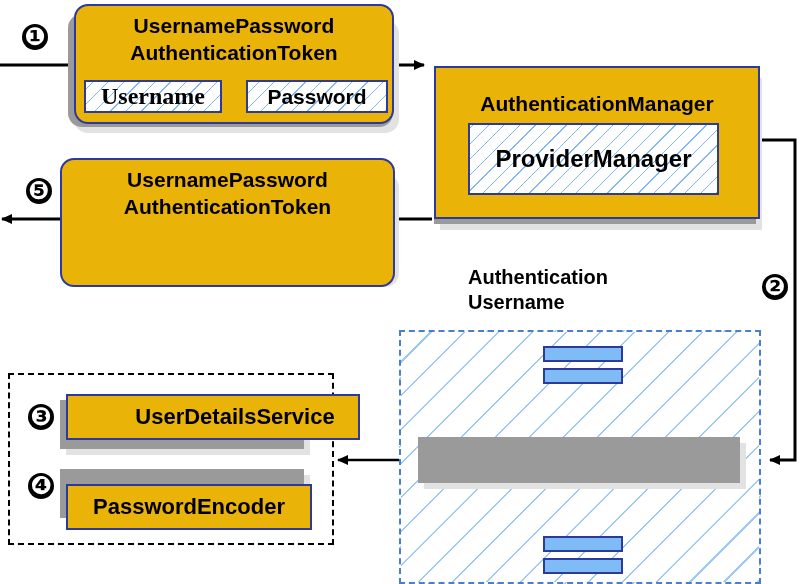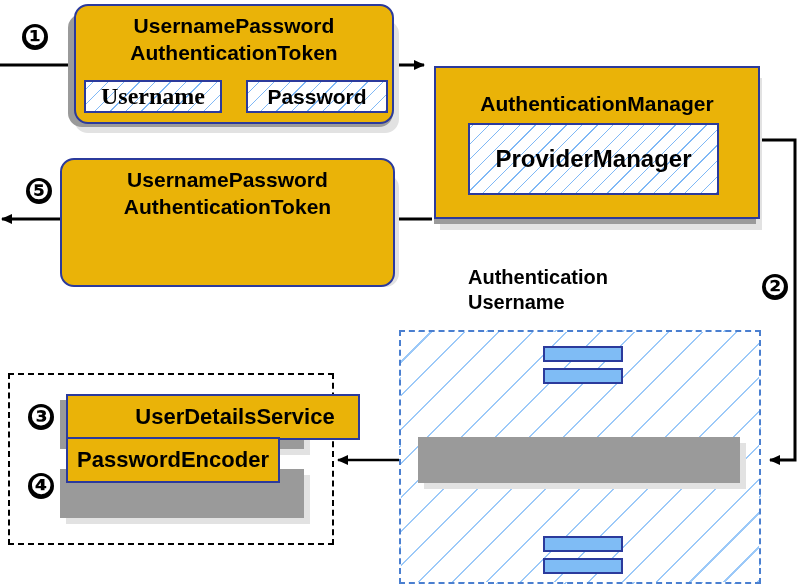--- a/index.html
+++ b/index.html
@@ -238,21 +238,21 @@
   <div class="node" style="left:66px; top:394px; width:294px; height:46px; font-size:22px;padding-left:44px;">
     <span>UserDetailsService</span>
   </div>
   <div class="badge" style="left:28px; top:404px;">
     <span style="position:absolute; left:0; top:0; width:26px; height:26px;
                  line-height:26px; font-size:25px; color:#ffffff;">❸</span>
   </div>
 
   <div class="shadow-light" style="left:66px; top:475px; width:244px; height:49px;"></div>
   <div class="shadow-dark" style="left:60px; top:469px; width:244px; height:49px;"></div>
-  <div class="node" style="left:66px; top:437px; width:214px; height:46px; font-size:22px;">
+  <div class="node" style="left:66px; top:484px; width:246px; height:46px; font-size:22px;">
     <span>PasswordEncoder</span>
   </div>
   <div class="badge" style="left:28px; top:473px;">
     <span style="position:absolute; left:0; top:0; width:26px; height:26px;
                  line-height:26px; font-size:25px; color:#ffffff;">❹</span>
   </div>
 
 </div>
 
 </body></html>

